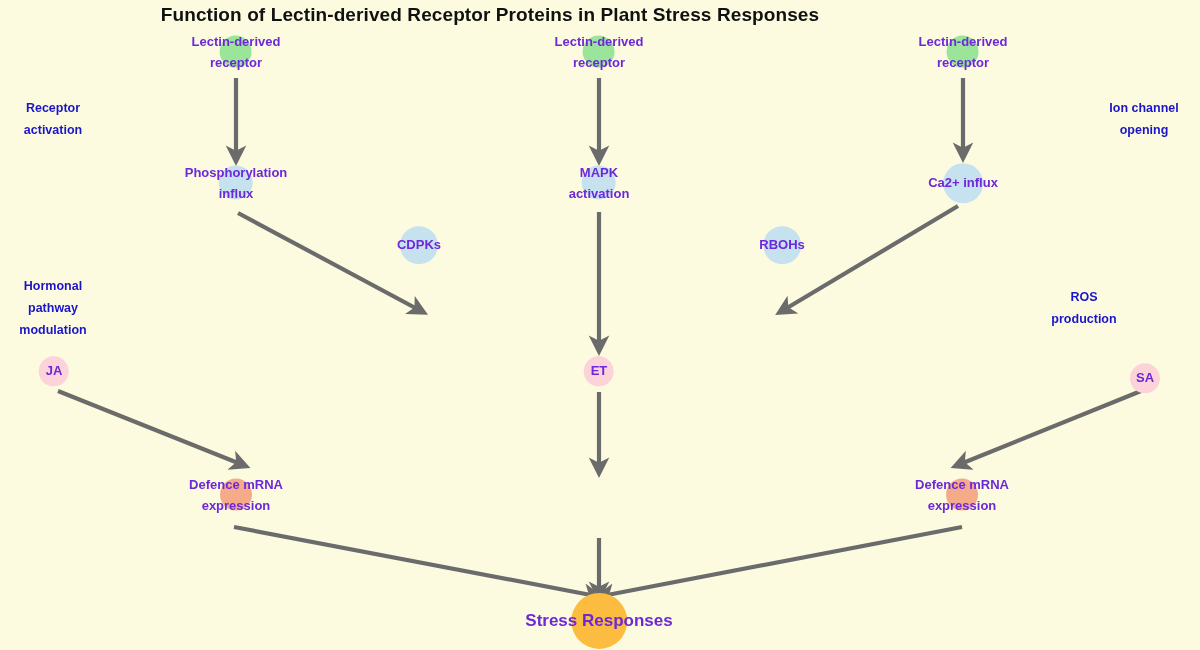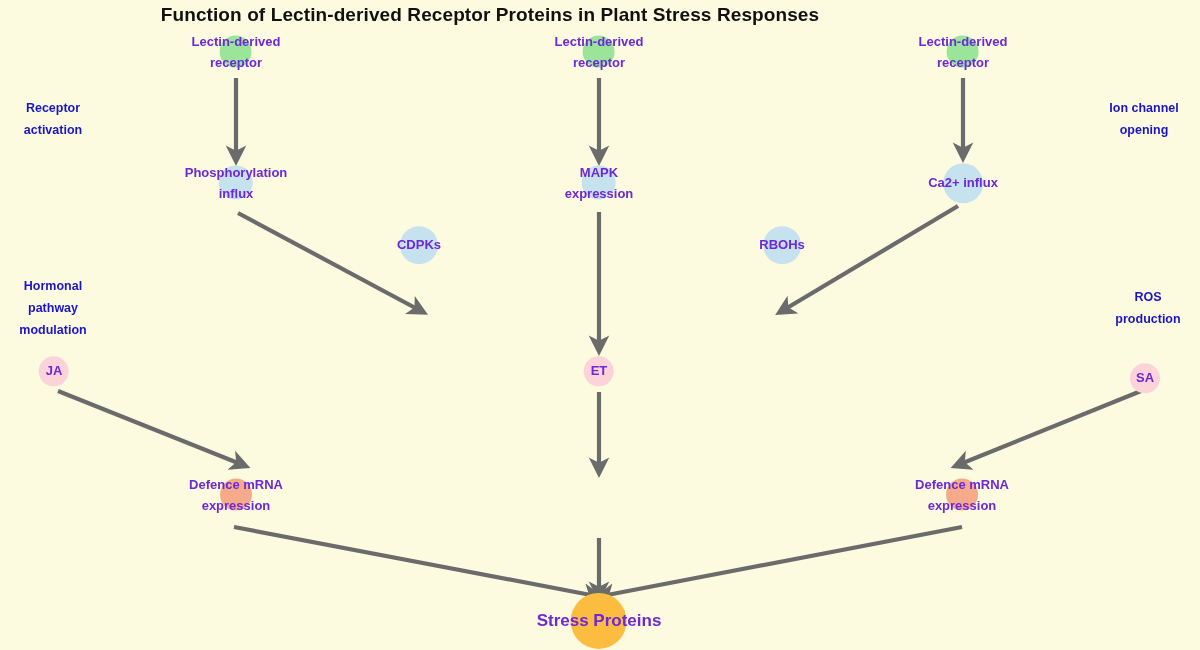--- a/index.html
+++ b/index.html
@@ -97,21 +97,21 @@
 receptor</div>
       </div>
       <div class="node c-blue" style="left: 236px; top: 183px;">
         <div class="disc" style="width: 34px; height: 34px;"></div>
         <div class="lbl">Phosphorylation
 influx</div>
       </div>
       <div class="node c-blue" style="left: 599px; top: 183px;">
         <div class="disc" style="width: 34px; height: 34px;"></div>
         <div class="lbl">MAPK
-expression</div>
+activation</div>
       </div>
       <div class="node c-blue" style="left: 963px; top: 183px;">
         <div class="disc" style="width: 40px; height: 40px;"></div>
         <div class="lbl">Ca2+ influx</div>
       </div>
       <div class="node c-blue" style="left: 419px; top: 245px;">
         <div class="disc" style="width: 38px; height: 38px;"></div>
         <div class="lbl">CDPKs</div>
       </div>
       <div class="node c-blue" style="left: 782px; top: 245px;">
@@ -135,28 +135,28 @@
         <div class="lbl">Defence mRNA
 expression</div>
       </div>
       <div class="node c-salmon" style="left: 962px; top: 495px;">
         <div class="disc" style="width: 32px; height: 32px;"></div>
         <div class="lbl">Defence mRNA
 expression</div>
       </div>
       <div class="node c-orange big" style="left: 599px; top: 621px;">
         <div class="disc" style="width: 56px; height: 56px;"></div>
-        <div class="lbl">Stress Proteins</div>
+        <div class="lbl">Stress Responses</div>
       </div>
     </div>
   <div id="annotation-layer">
       <div class="sidelabel" style="left: 53px; top: 120px;">Receptor
 activation</div>
       <div class="sidelabel" style="left: 1144px; top: 120px;">Ion channel
 opening</div>
       <div class="sidelabel" style="left: 53px; top: 309px;">Hormonal
 pathway
 modulation</div>
-      <div class="sidelabel" style="left: 1148px; top: 309px; text-align: center;">ROS
+      <div class="sidelabel" style="left: 1084px; top: 309px; text-align: center;">ROS
 production</div>
     </div>
 
 </div>
 
 </body></html>

